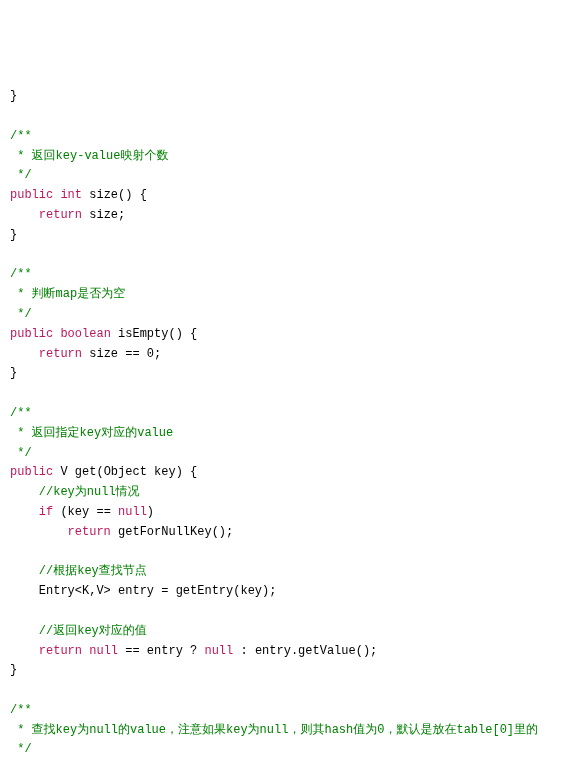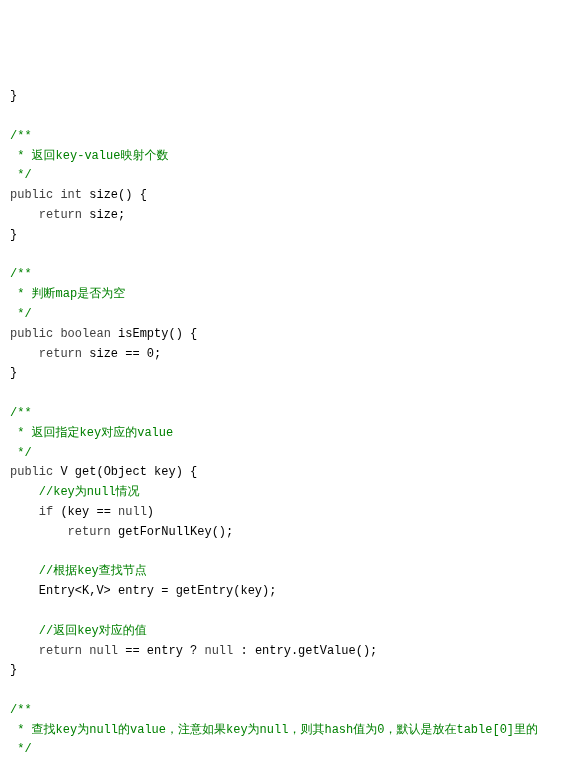--- a/index.html
+++ b/index.html
@@ -5,21 +5,21 @@
 body{
   margin:0;
   padding:8px 10px;
   background:#ffffff;
   font-family:"Courier New",Consolas,monospace;
   font-size:12px;
   line-height:1.65;
   color:#000000;
   white-space:pre;
 }
-.kw{color:#404040;}
+.kw{color:#be185d;}
 .cm{color:#008000;}
 </style>
 </head>
 <body>
 
 
 
 <div id="code"><div><span>}</span></div><div> </div><div><span class="cm">/**</span></div><div><span class="cm"> * 返回key-value映射个数</span></div><div><span class="cm"> */</span></div><div><span class="kw">public</span><span> </span><span class="kw">int</span><span> size() {</span></div><div>    <span class="kw">return</span><span> size;</span></div><div><span>}</span></div><div> </div><div><span class="cm">/**</span></div><div><span class="cm"> * 判断map是否为空</span></div><div><span class="cm"> */</span></div><div><span class="kw">public</span><span> </span><span class="kw">boolean</span><span> isEmpty() {</span></div><div>    <span class="kw">return</span><span> size == 0;</span></div><div><span>}</span></div><div> </div><div><span class="cm">/**</span></div><div><span class="cm"> * 返回指定key对应的value</span></div><div><span class="cm"> */</span></div><div><span class="kw">public</span><span> V get(Object key) {</span></div><div>    <span class="cm">//key为null情况</span></div><div>    <span class="kw">if</span><span> (key == </span><span class="kw">null</span><span>)</span></div><div>        <span class="kw">return</span><span> getForNullKey();</span></div><div> </div><div>    <span class="cm">//根据key查找节点</span></div><div>    <span>Entry&lt;K,V&gt; entry = getEntry(key);</span></div><div> </div><div>    <span class="cm">//返回key对应的值</span></div><div>    <span class="kw">return</span><span> </span><span class="kw">null</span><span> == entry ? </span><span class="kw">null</span><span> : entry.getValue();</span></div><div><span>}</span></div><div> </div><div><span class="cm">/**</span></div><div><span class="cm"> * 查找key为null的value，注意如果key为null，则其hash值为0，默认是放在table[0]里的</span></div><div><span class="cm"> */</span></div><div></div></div>
 
 

